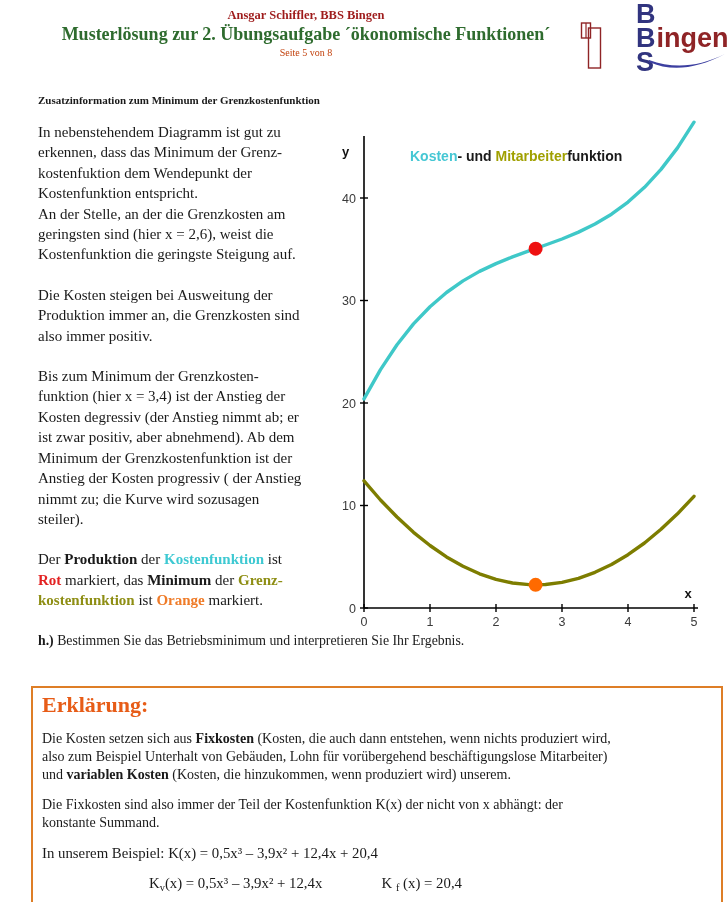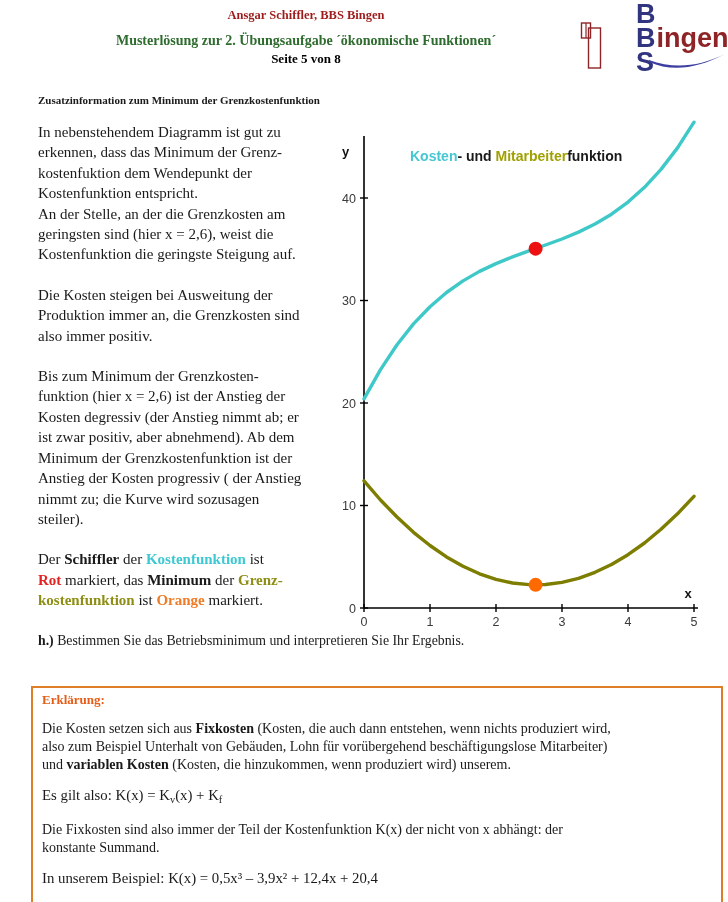--- a/index.html
+++ b/index.html
@@ -3,22 +3,22 @@
 <meta charset="utf-8">
 <style>
   html,body{margin:0;padding:0;}
   body{background:#ffffff;width:728px;height:902px;position:relative;
        font-family:"Liberation Serif",serif;color:#1a1a1a;overflow:hidden;}
   .page{position:absolute;inset:0;width:728px;height:641px;background:#fff;}
 
   
   .hdr-center{position:absolute;left:0;top:0;width:612px;text-align:center;}
   .author{margin-top:8px;font-size:12.5px;font-weight:bold;}
-  .doc-title{margin-top:10px;font-size:14px;font-weight:bold;}
-  .page-num{margin-top:2px;font-size:13px;font-weight:bold;color:#000000;}
+  .doc-title{margin-top:1px;font-size:18px;font-weight:bold;}
+  .page-num{margin-top:2px;font-size:10px;font-weight:normal;color:#c2410c;}
 
   
   .logo{position:absolute;left:578px;top:2px;width:150px;height:80px;}
   .logo-bld{position:absolute;left:2px;top:18px;}
   .logo-letters{position:absolute;left:58px;top:0;font-family:"Liberation Sans",sans-serif;
                 font-weight:bold;font-size:27px;line-height:24px;white-space:nowrap;}
   .logo-word{margin-left:1px;}
   .logo-swoosh{position:absolute;left:70px;top:50px;}
 
   
@@ -37,21 +37,21 @@
   .chart svg{position:absolute;left:0;top:0;}
   .tick{font-family:"Liberation Sans",sans-serif;font-size:12.5px;fill:#3a3a3a;}
   .axlbl{font-family:"Liberation Sans",sans-serif;font-size:13px;font-weight:bold;fill:#111;}
 
   
   .task{position:absolute;left:38px;top:633px;width:660px;font-size:13.8px;margin:0;}
 
   
   .expl-box{position:absolute;left:31px;top:686px;width:692px;box-sizing:border-box;
             border:2px solid #de7e26;padding:3px 10px 8px 9px;min-height:200px;}
-  .expl-title{font-size:13px;font-weight:bold;margin:1px 0 3px 0;}
+  .expl-title{font-size:22px;font-weight:bold;margin:1px 0 3px 0;}
   .bpara{margin:12px 0 9px 0;font-size:14px;line-height:18px;}
   .bpara.formula{font-size:14.8px;margin-bottom:8px;}
   .bpara.last{margin-bottom:0;}
   .indent{margin-left:107px;}
   .seg-sub{font-size:0.7em;vertical-align:-0.25em;}
 </style>
 </head>
 <body>
 
 <div class="page">
@@ -85,28 +85,28 @@
 erkennen, dass das Minimum der Grenz-
 kostenfuktion dem Wendepunkt der
 Kostenfunktion entspricht.
 An der Stelle, an der die Grenzkosten am
 geringsten sind (hier x = 2,6), weist die
 Kostenfunktion die geringste Steigung auf.</p>
     <p class="para pre">Die Kosten steigen bei Ausweitung der
 Produktion immer an, die Grenzkosten sind
 also immer positiv.</p>
     <p class="para pre">Bis zum Minimum der Grenzkosten-
-funktion (hier x = 2,6) ist der Anstieg der
+funktion (hier x = 3,4) ist der Anstieg der
 Kosten degressiv (der Anstieg nimmt ab; er
 ist zwar positiv, aber abnehmend). Ab dem
 Minimum der Grenzkostenfunktion ist der
 Anstieg der Kosten progressiv ( der Anstieg
 nimmt zu; die Kurve wird sozusagen
 steiler).</p>
-    <p class="para pre"><span>Der </span><span style="font-weight: bold;">Schiffler</span><span> der </span><span style="font-weight: bold; color: rgb(62, 201, 210);">Kostenfunktion</span><span> ist
+    <p class="para pre"><span>Der </span><span style="font-weight: bold;">Produktion</span><span> der </span><span style="font-weight: bold; color: rgb(62, 201, 210);">Kostenfunktion</span><span> ist
 </span><span style="font-weight: bold; color: rgb(227, 34, 34);">Rot</span><span> markiert, das </span><span style="font-weight: bold; text-align: center;">Minimum</span><span> der </span><span style="font-weight: bold; color: rgb(142, 142, 20);">Grenz-
 kostenfunktion</span><span> ist </span><span style="font-weight: bold; color: rgb(239, 123, 40);">Orange</span><span> markiert.</span></p>
   </div>
 
   <div class="chart">
     <div class="chart-title"><span style="color: rgb(69, 199, 212);">Kosten</span><span style="color: rgb(26, 26, 26);">- und </span><span style="color: rgb(160, 160, 0);">Mitarbeiter</span><span style="color: rgb(26, 26, 26);">funktion</span></div>
     <svg id="chart-svg" width="392" height="512" viewBox="0 0 392 512">
         <line x1="28" y1="16" x2="28" y2="488" stroke="#000000" stroke-width="1.6"></line>
         <line x1="28" y1="488" x2="362" y2="488" stroke="#000000" stroke-width="1.6"></line>
         <line x1="24" y1="488" x2="32" y2="488" stroke="#000000" stroke-width="1.4"></line>
@@ -140,20 +140,19 @@
       </svg>
   </div>
 
   <p class="task"><span style="font-weight: bold;">h.)</span><span> Bestimmen Sie das Betriebsminimum und interpretieren Sie Ihr Ergebnis.</span></p>
 
   <div class="expl-box" style="border-color: rgb(222, 126, 38);">
     <div class="expl-title" style="color: rgb(231, 92, 23);">Erklärung:</div>
     <p class="bpara pre"><span>Die Kosten setzen sich aus </span><span style="font-weight: bold;">Fixkosten</span><span> (Kosten, die auch dann entstehen, wenn nichts produziert wird,
 also zum Beispiel Unterhalt von Gebäuden, Lohn für vorübergehend beschäftigungslose Mitarbeiter)
 und </span><span style="font-weight: bold;">variablen Kosten</span><span> (Kosten, die hinzukommen, wenn produziert wird) unserem.</span></p>
-    <p class="bpara formula"><span>Es gilt also: K(x) = K</span><span class="seg-sub">v</span><span>(x) + K</span><span class="seg-sub">f</span></p>
     <p class="bpara pre">Die Fixkosten sind also immer der Teil der Kostenfunktion K(x) der nicht von x abhängt: der
 konstante Summand.</p>
     <p class="bpara formula" style="margin-bottom:2px;">In unserem Beispiel: K(x) = 0,5x³ – 3,9x² + 12,4x + 20,4</p>
     <p class="bpara formula last prewrap indent"><span>K</span><span class="seg-sub">v</span><span>(x) = 0,5x³ – 3,9x² + 12,4x</span><span>                </span><span>K </span><span class="seg-sub">f</span><span> (x) = 20,4</span></p>
   </div>
 
 </div>
 
 </body></html>

